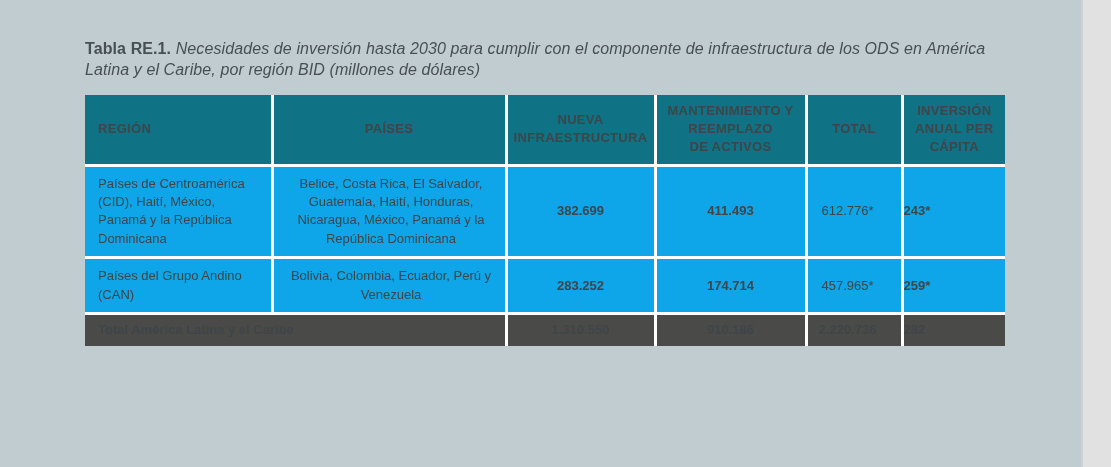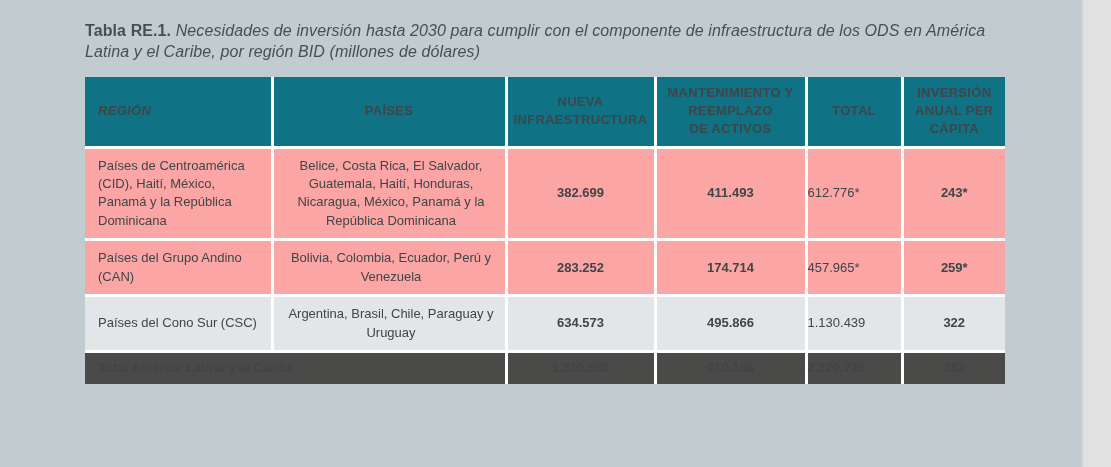--- a/index.html
+++ b/index.html
@@ -6,20 +6,21 @@
   html, body {
     width: 1111px; height: 467px;
     overflow: hidden;
     font-family: "Liberation Sans", sans-serif;
     background: #c1ccd1;
     position: relative;
   }
   .page {
     position: absolute; inset: 0;
     padding: 20px 12px 0 85px;
+    margin-top: 18px;
   }
   .side-strip {
     position: absolute; top: 0; right: 0; bottom: 0;
     width: 30px;
     background: #e1e1e1;
     border-left: 2px solid #ccd2d5;
     z-index: 5;
   }
   .title {
     width: 920px;
@@ -49,30 +50,30 @@
     background: #0f7285;
     color: #ffffff;
     font-size: 11.5px;
     font-weight: bold;
     letter-spacing: 0.3px;
     height: 70px;
     text-align: center;
     white-space: pre-line;
     line-height: 1.45;
   }
-  thead th.col-region { text-align: left; padding-left: 13px; font-style: italic; }
+  thead th.col-region { text-align: left; padding-left: 13px; }
 
-  tbody td { background: #fca5a5; }
+  tbody td { background: #0ea5e9; }
   tbody tr.alt td { background: #e2e6e8; }
 
   td.cell-region { text-align: left; padding: 8px 8px 8px 13px; }
   td.cell-paises { text-align: center; padding: 8px 10px 8px 14px; }
   td.cell-num    { text-align: center; font-weight: bold; }
-  td.cell-total  { text-align: left; padding-right: 13px; }
-  td.cell-percap { text-align: center; font-weight: bold; }
+  td.cell-total  { text-align: center; padding-right: 13px; }
+  td.cell-percap { font-weight: bold; }
 
   tr.row-1 td { height: 86px; }
   tr.row-2 td { height: 59px; }
   tr.row-3 td { height: 45px; }
   tr.row-4 td { height: 45px; }
 
   tfoot td {
     background: #4a4a48;
     color: #ffffff;
     font-weight: bold;
@@ -123,28 +124,20 @@
         <td class="cell-percap">243*</td>
       </tr>
       <tr class="row-3">
         <td class="cell-region">Países del Grupo Andino (CAN)</td>
         <td class="cell-paises">Bolivia, Colombia, Ecuador, Perú y Venezuela</td>
         <td class="cell-num">283.252</td>
         <td class="cell-num">174.714</td>
         <td class="cell-total">457.965*</td>
         <td class="cell-percap">259*</td>
       </tr>
-      <tr class="row-4 alt">
-        <td class="cell-region">Países del Cono Sur (CSC)</td>
-        <td class="cell-paises">Argentina, Brasil, Chile, Paraguay y Uruguay</td>
-        <td class="cell-num">634.573</td>
-        <td class="cell-num">495.866</td>
-        <td class="cell-total">1.130.439</td>
-        <td class="cell-percap">322</td>
-      </tr>
     </tbody>
     <tfoot>
       <tr>
         <td class="cell-label" colspan="2">Total América Latina y el Caribe</td>
         <td class="cell-num">1.310.550</td>
         <td class="cell-num">910.186</td>
         <td class="cell-total">2.220.736</td>
         <td class="cell-percap">282</td>
       </tr>
     </tfoot>

